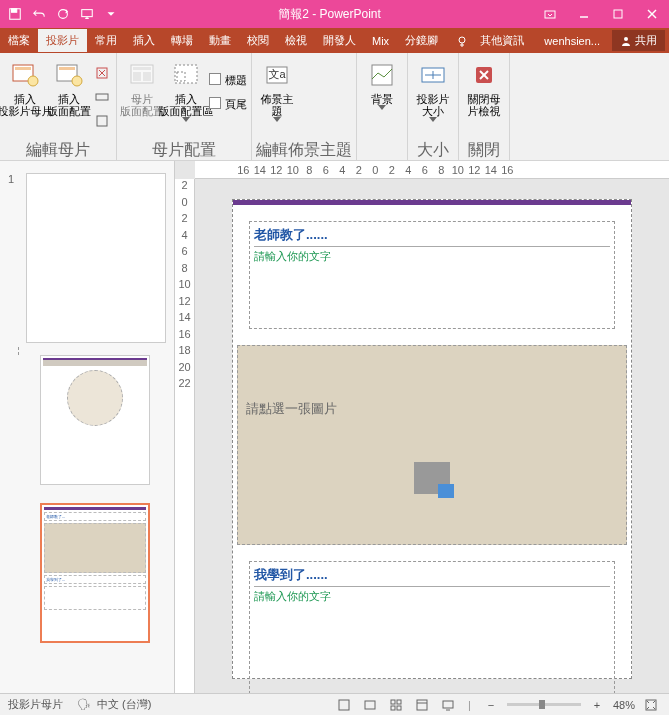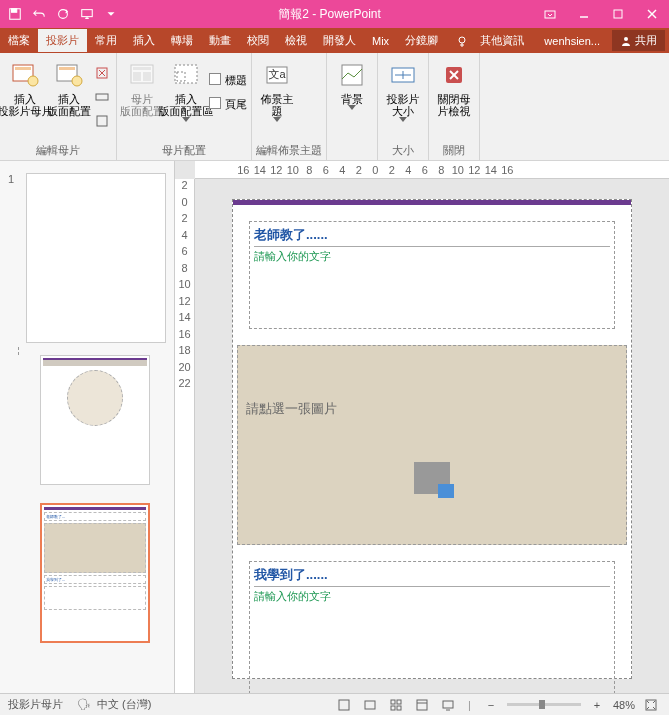--- a/index.html
+++ b/index.html
@@ -14,21 +14,21 @@
 .win-btn{width:34px;height:28px;display:flex;align-items:center;justify-content:center;cursor:pointer}
 .win-btn svg{width:12px;height:12px}
 .ribbon-tabs{height:25px;background:#b7472a;display:flex;align-items:center;color:#fff;font-size:11px}
 .tab{padding:4px 8px;cursor:pointer;height:23px;display:flex;align-items:center}
 .tab.active{background:#f1f1f1;color:#b7472a}
 .tab-extra{margin-left:auto;display:flex;align-items:center;padding-right:4px;gap:12px}
 .share-btn{background:#8e3621;padding:3px 8px;display:flex;align-items:center;gap:3px}
 .ribbon{height:108px;background:#f1f1f1;border-bottom:1px solid #d4d4d4;display:flex}
 .group{display:flex;flex-direction:column;border-right:1px solid #d4d4d4;padding:2px 4px}
 .group-body{flex:1;display:flex;align-items:flex-start;gap:2px;padding-top:2px}
-.group-label{height:16px;text-align:center;font-size:11px;color:#666;display:flex;align-items:center;justify-content:center}
+.group-label{height:16px;text-align:center;font-size:16px;color:#666;display:flex;align-items:center;justify-content:center}
 .big-btn{display:flex;flex-direction:column;align-items:center;justify-content:flex-start;width:42px;padding:2px;cursor:pointer;text-align:center;font-size:10px;line-height:12px}
 .big-btn .icon-box{width:32px;height:32px;margin-bottom:2px;display:flex;align-items:center;justify-content:center}
 .small-col{display:flex;flex-direction:column;gap:4px;padding-top:6px}
 .small-btn{width:20px;height:20px;display:flex;align-items:center;justify-content:center;cursor:pointer}
 .chk-row{display:flex;align-items:flex-start;gap:4px;font-size:11px;height:20px}
 .chk{width:12px;height:12px;border:1px solid #888;background:#fff}
 .workspace{flex:1;display:flex;background:#e6e6e6;overflow:hidden}
 .thumbs{width:175px;background:#f7f7f7;border-right:1px solid #ccc;overflow-y:auto;padding:8px 0}
 .thumb-item{display:flex;padding:4px 8px;gap:6px}
 .thumb-num{width:12px;font-size:11px;color:#666}

